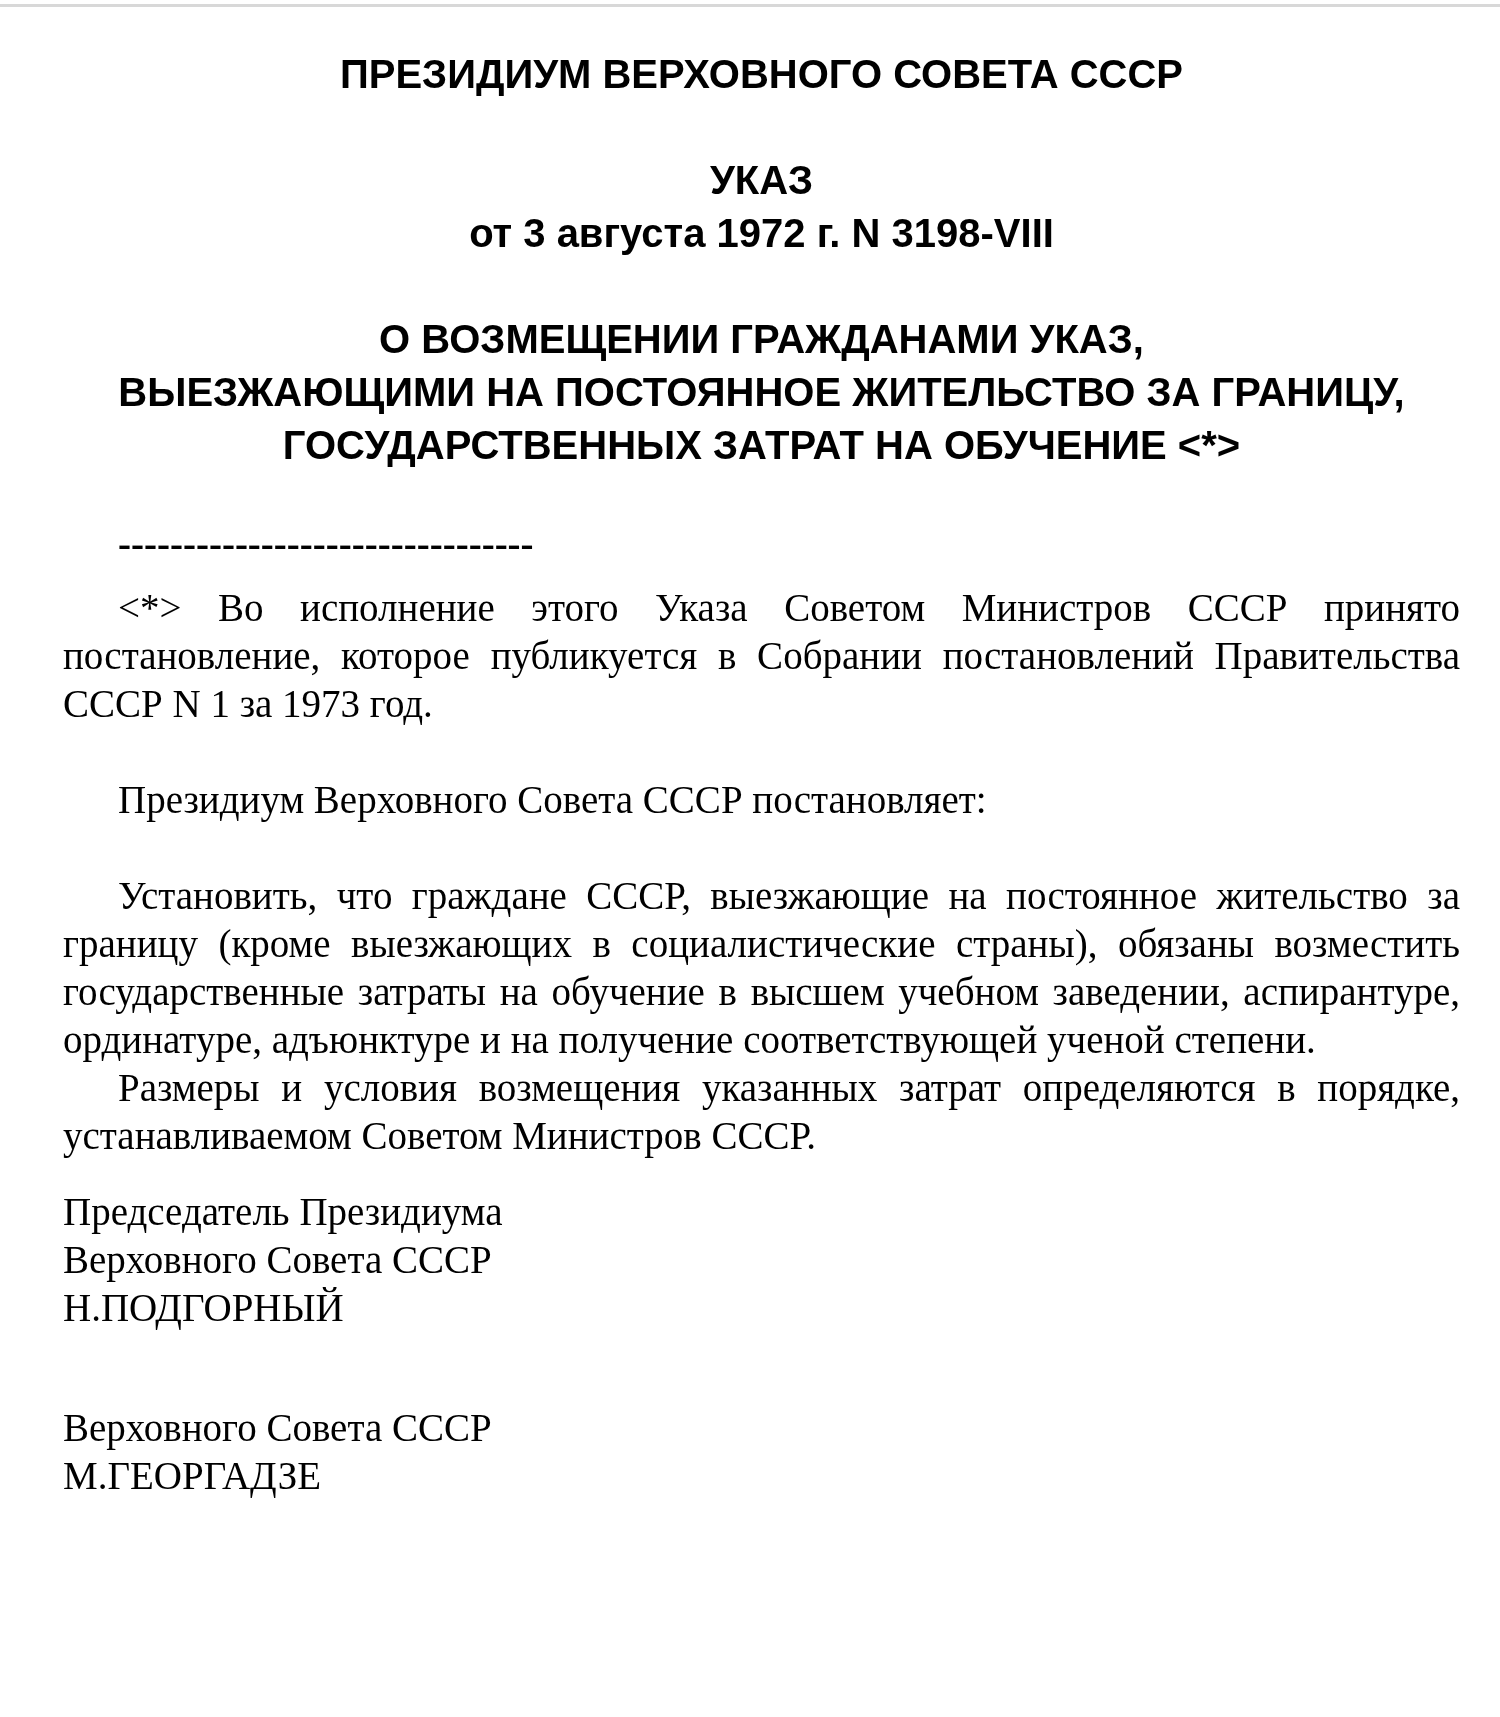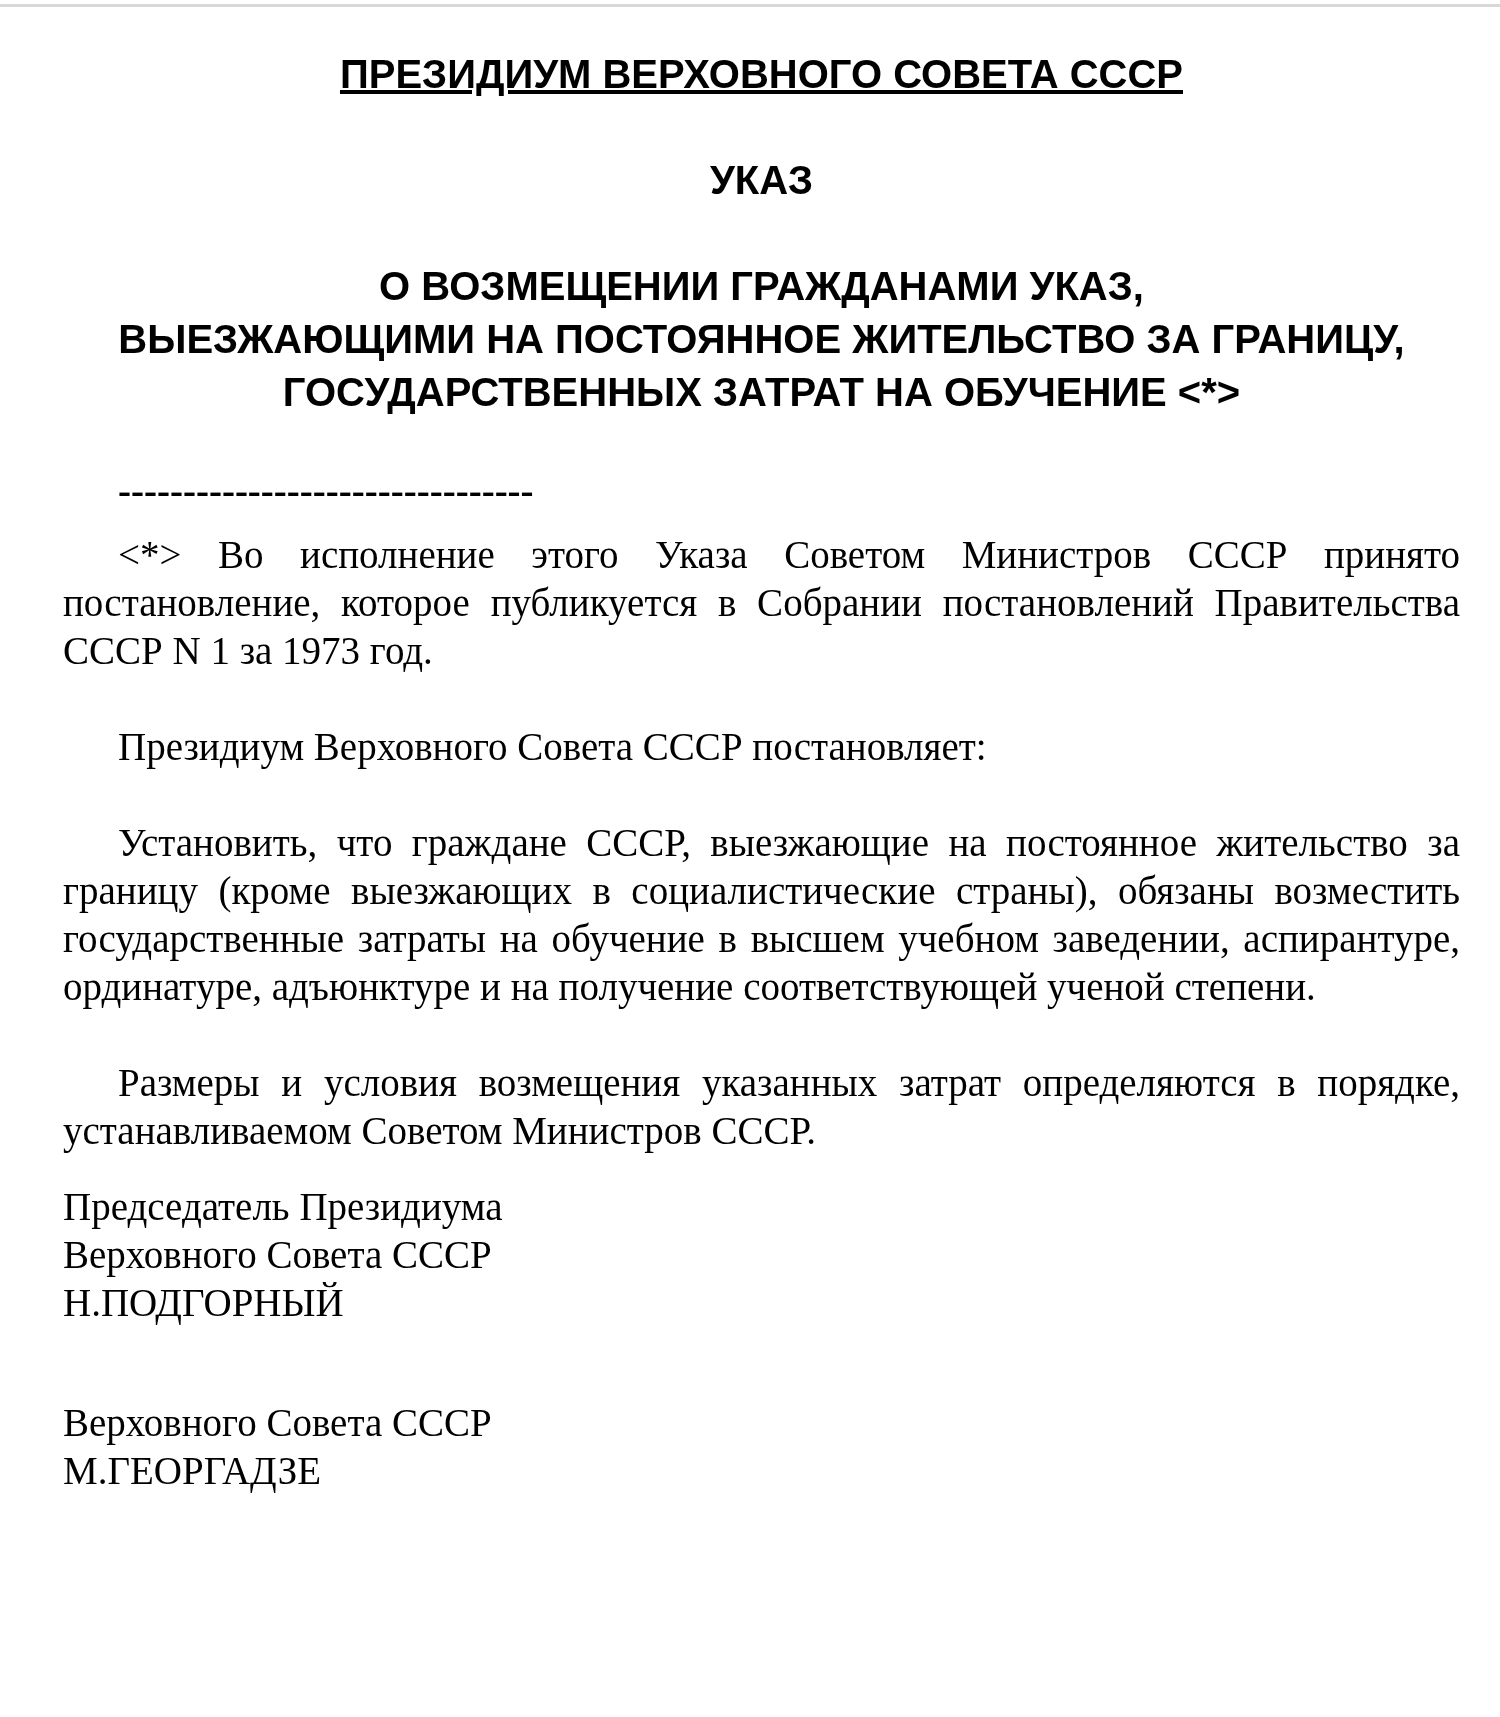--- a/index.html
+++ b/index.html
@@ -25,21 +25,21 @@
     margin-right: 40px; 
   }
   
   .h {
     font-family: "Liberation Sans", sans-serif;
     font-weight: bold;
     font-size: 40px;
     line-height: 53px;
     text-align: center;
   }
-  .org      { margin-top: 41px; text-decoration: underline; }
+  .org      { margin-top: 41px; }
   .doc-head { margin-top: 53px; }
   .title    { margin-top: 53px; }
 
   
   .body-p {
     margin: 0;
     font-size: 39px;
     line-height: 48px;
     text-align: justify;
     text-indent: 55px;
@@ -50,21 +50,21 @@
     font-size: 39px;
     line-height: 48px;
     font-weight: bold;
     text-indent: 55px;
     letter-spacing: 0;
     white-space: nowrap;
   }
   .p-footnote   { margin-top: 16px; }
   .p-resolution { margin-top: 48px; }
   .p-main       { margin-top: 48px; }
-  .p-procedure  { margin-top: 48px; }
+  .p-procedure  { }
 
   .sig {
     font-size: 39px;
     line-height: 48px;
     text-align: left;
   }
   .sig-chairman  { margin-top: 28px; }
   .sig-secretary { margin-top: 72px; }
 </style>
 </head>
@@ -72,20 +72,21 @@
 
 <div class="page">
   <div class="top-rule"></div>
 
   <div class="content">
 
     <div class="h org">ПРЕЗИДИУМ ВЕРХОВНОГО СОВЕТА СССР</div>
 
     <div class="h doc-head">
       <div>УКАЗ</div>
+      <div>от 3 августа 1972 г. N 3198-VIII</div>
     </div>
 
     <div class="h title">
       <div>О ВОЗМЕЩЕНИИ ГРАЖДАНАМИ УКАЗ,</div>
       <div>ВЫЕЗЖАЮЩИМИ НА ПОСТОЯННОЕ ЖИТЕЛЬСТВО ЗА ГРАНИЦУ,</div>
       <div>ГОСУДАРСТВЕННЫХ ЗАТРАТ НА ОБУЧЕНИЕ &lt;*&gt;</div>
     </div>
 
     <p class="sep">--------------------------------</p>
 

